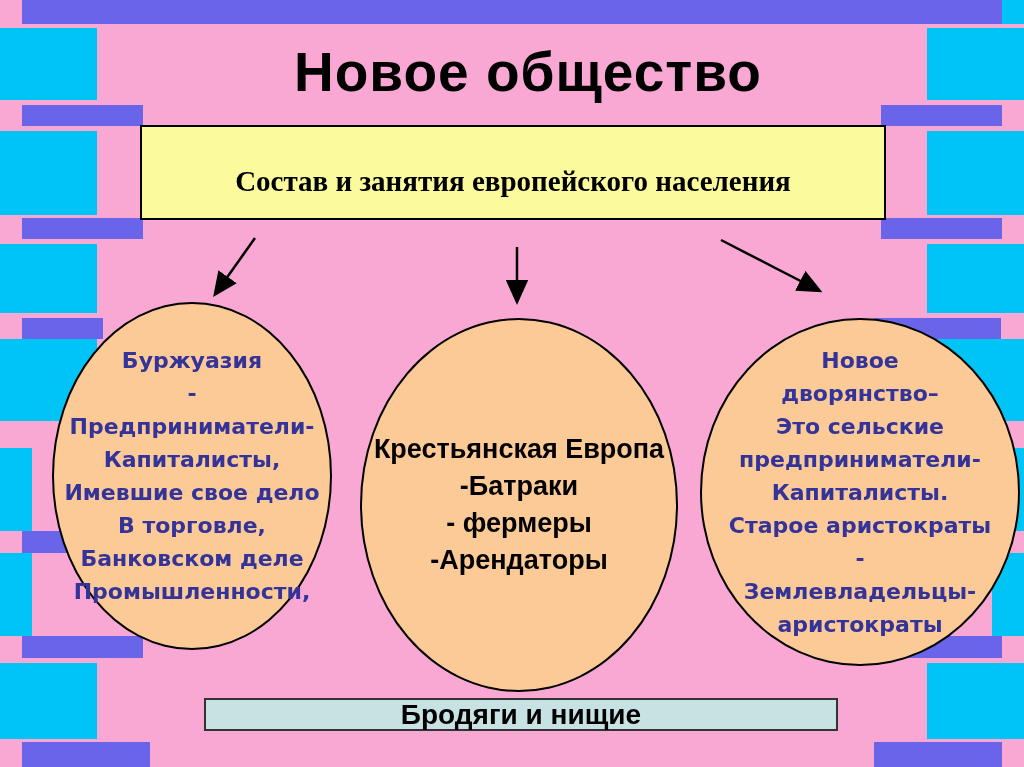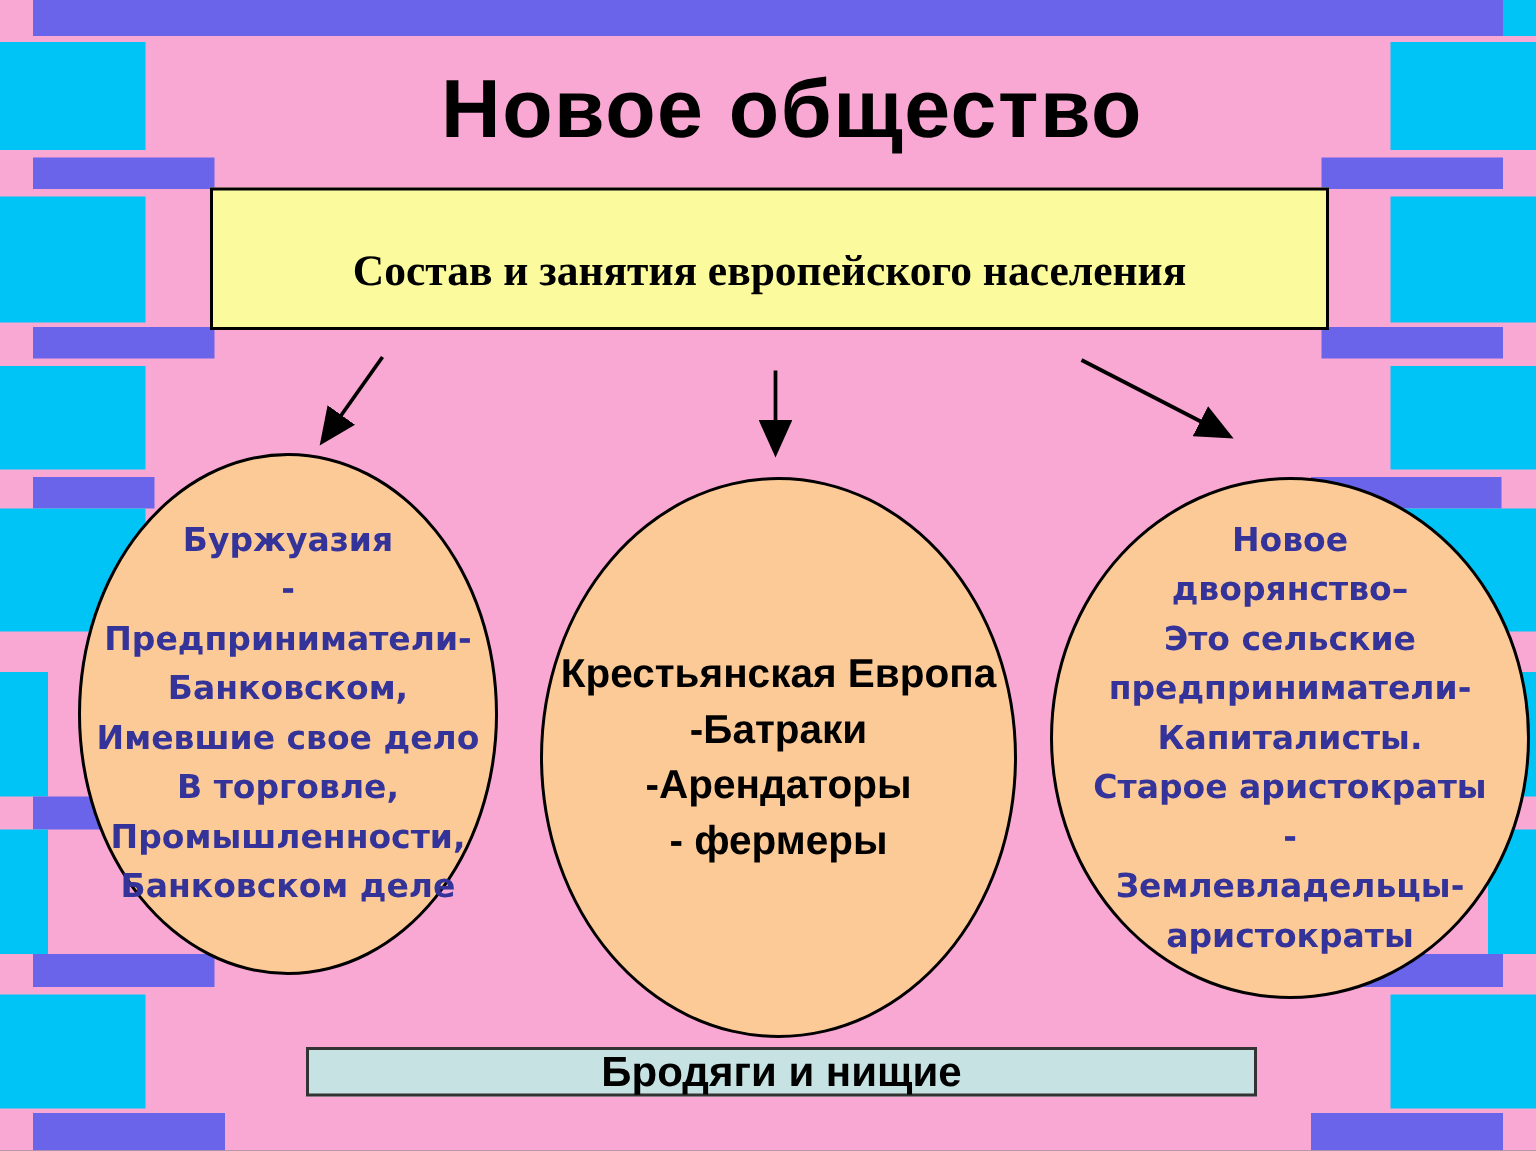--- a/index.html
+++ b/index.html
@@ -102,32 +102,32 @@
     </defs>
     <line x1="255" y1="238" x2="216" y2="293" stroke="#000" stroke-width="2.5" marker-end="url(#ah)"></line>
     <line x1="517" y1="247" x2="517" y2="300" stroke="#000" stroke-width="2.5" marker-end="url(#ah)"></line>
     <line x1="721" y1="240" x2="818" y2="290" stroke="#000" stroke-width="2.5" marker-end="url(#ah)"></line>
   </svg>
 
   <div class="ellipse el-left">
     <div class="line">Буржуазия</div>
     <div class="line">-</div>
     <div class="line">Предприниматели-</div>
-    <div class="line">Банковском,</div>
+    <div class="line">Капиталисты,</div>
     <div class="line">Имевшие свое дело</div>
     <div class="line">В торговле,</div>
+    <div class="line">Банковском деле</div>
     <div class="line">Промышленности,</div>
-    <div class="line">Банковском деле</div>
   </div>
 
   <div class="ellipse el-mid">
     <div class="line">Крестьянская Европа</div>
     <div class="line">-Батраки</div>
+    <div class="line">- фермеры</div>
     <div class="line">-Арендаторы</div>
-    <div class="line">- фермеры</div>
   </div>
 
   <div class="ellipse el-right">
     <div class="line">Новое</div>
     <div class="line">дворянство–</div>
     <div class="line">Это сельские</div>
     <div class="line">предприниматели-</div>
     <div class="line">Капиталисты.</div>
     <div class="line">Старое аристократы</div>
     <div class="line">-</div>

